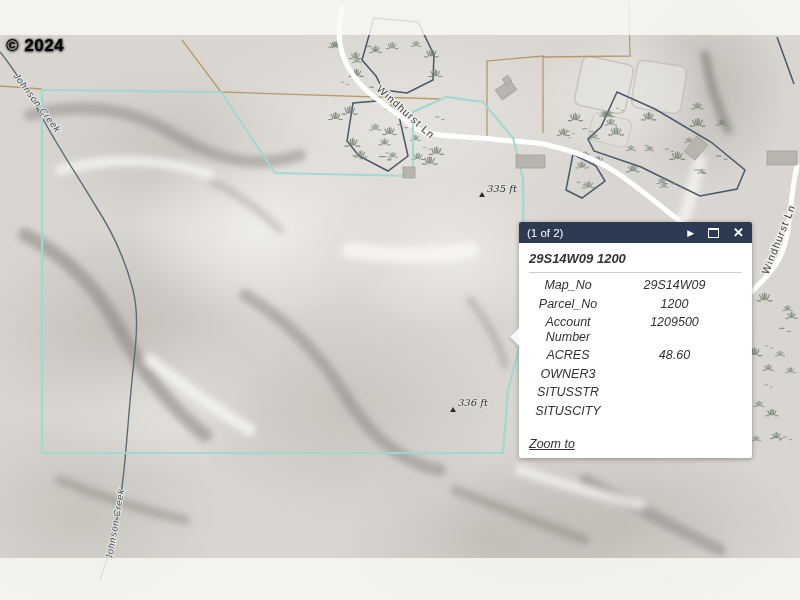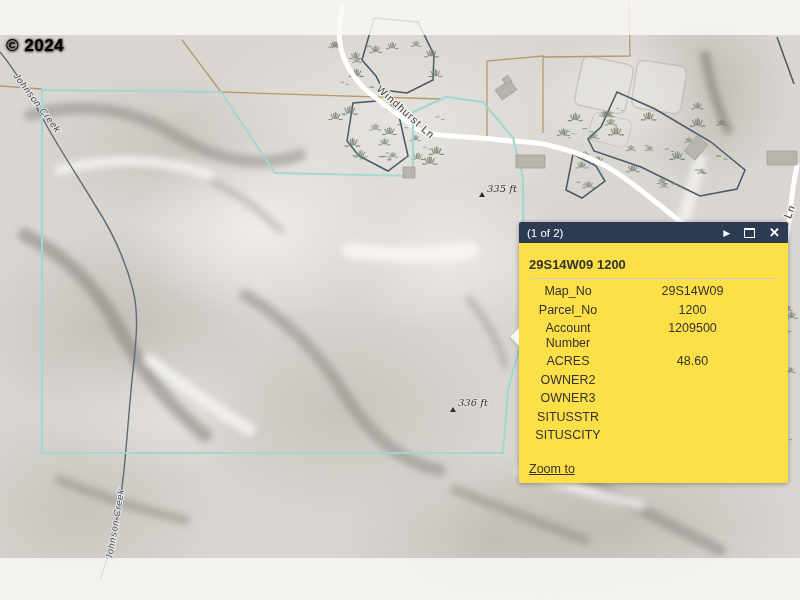--- a/index.html
+++ b/index.html
@@ -33,34 +33,34 @@
     text-shadow:0 0 3px rgba(82,79,74,.95),0 1px 2px rgba(82,79,74,.9),1px 0 2px rgba(82,79,74,.8);}
   
   text{font-family:"Liberation Sans",sans-serif;}
   .roadlabel{font-size:10.5px;fill:#3b3b3b;letter-spacing:1px;
     paint-order:stroke;stroke:#f3f1ed;stroke-width:2.4px;}
   .creeklabel{font-size:9.5px;font-style:italic;fill:#3f4d57;letter-spacing:.6px;
     paint-order:stroke;stroke:#eceae6;stroke-width:2px;}
   .elevlabel{font-family:"DejaVu Serif",serif;font-style:italic;font-size:10px;fill:#2e2e2e;
     paint-order:stroke;stroke:#e8e6e2;stroke-width:1.6px;}
   
-  .popup{position:absolute;left:519px;top:222px;width:269px;z-index:10;
-    background:#fde047;border-radius:2px;box-shadow:0 1px 5px rgba(0,0,0,.35);
+  .popup{position:absolute;left:519px;top:222px;width:233px;z-index:10;
+    background:#ffffff;border-radius:2px;box-shadow:0 1px 5px rgba(0,0,0,.35);
     font-size:12.5px;color:#323232;cursor:default;}
   .popup .tail{position:absolute;left:-9px;top:106px;width:0;height:0;
     border-top:9px solid transparent;border-bottom:9px solid transparent;
     border-right:9px solid #f7f6f3;filter:drop-shadow(-1px 1px 1px rgba(0,0,0,.15));}
   .phead{display:flex;align-items:center;height:21px;background:#2c3a52;color:#fff;
     border-radius:2px 2px 0 0;padding:0 8px;}
   .phead .pagination{flex:1;font-size:11.5px;}
   .phead .hicon{color:#fff;cursor:pointer;display:flex;align-items:center;margin-left:14px;}
   .hicon.next{font-size:9px;}
   .hicon.close{font-size:13px;font-weight:bold;line-height:1;}
   .maxbox{width:9px;height:7px;border:1.5px solid #fff;border-top-width:2.5px;}
-  .pbody{padding:12px 10px 7px 10px;}
+  .pbody{padding:6px 10px 7px 10px;font-style:italic;}
   .ptitle{font-weight:bold;font-size:13px;padding:2px 0 6px 0;border-bottom:1px solid #cfcdc9;}
   .prows{padding-top:3px;text-align:center;}
   .prow{display:flex;align-items:flex-start;padding:2px 0;line-height:14.5px;min-height:14px;}
   .plabel{flex:0 0 78px;}
   .pvalue{flex:1;}
   .redact{width:126px;height:13px;background:#c8c8c8;border:1px solid #bdbdbd;border-radius:2px;}
   .pfoot{margin-top:17px;}
   .zoomto{color:#323232;text-decoration:underline;cursor:pointer;font-size:12.5px;}
 </style>
 </head>
@@ -276,24 +276,20 @@
         </div>
         <div class="prow">
           <span class="plabel">Account Number</span>
           <span class="pvalue">1209500</span>
         </div>
         <div class="prow">
           <span class="plabel">ACRES</span>
           <span class="pvalue">48.60</span>
         </div>
         <div class="prow">
-          <span class="plabel">OWNER2</span>
-          <span class="pvalue"></span>
-        </div>
-        <div class="prow">
           <span class="plabel">OWNER3</span>
           <span class="pvalue"></span>
         </div>
         <div class="prow">
           <span class="plabel">SITUSSTR</span>
           <span class="pvalue"></span>
         </div>
         <div class="prow">
           <span class="plabel">SITUSCITY</span>
           <span class="pvalue"></span>

